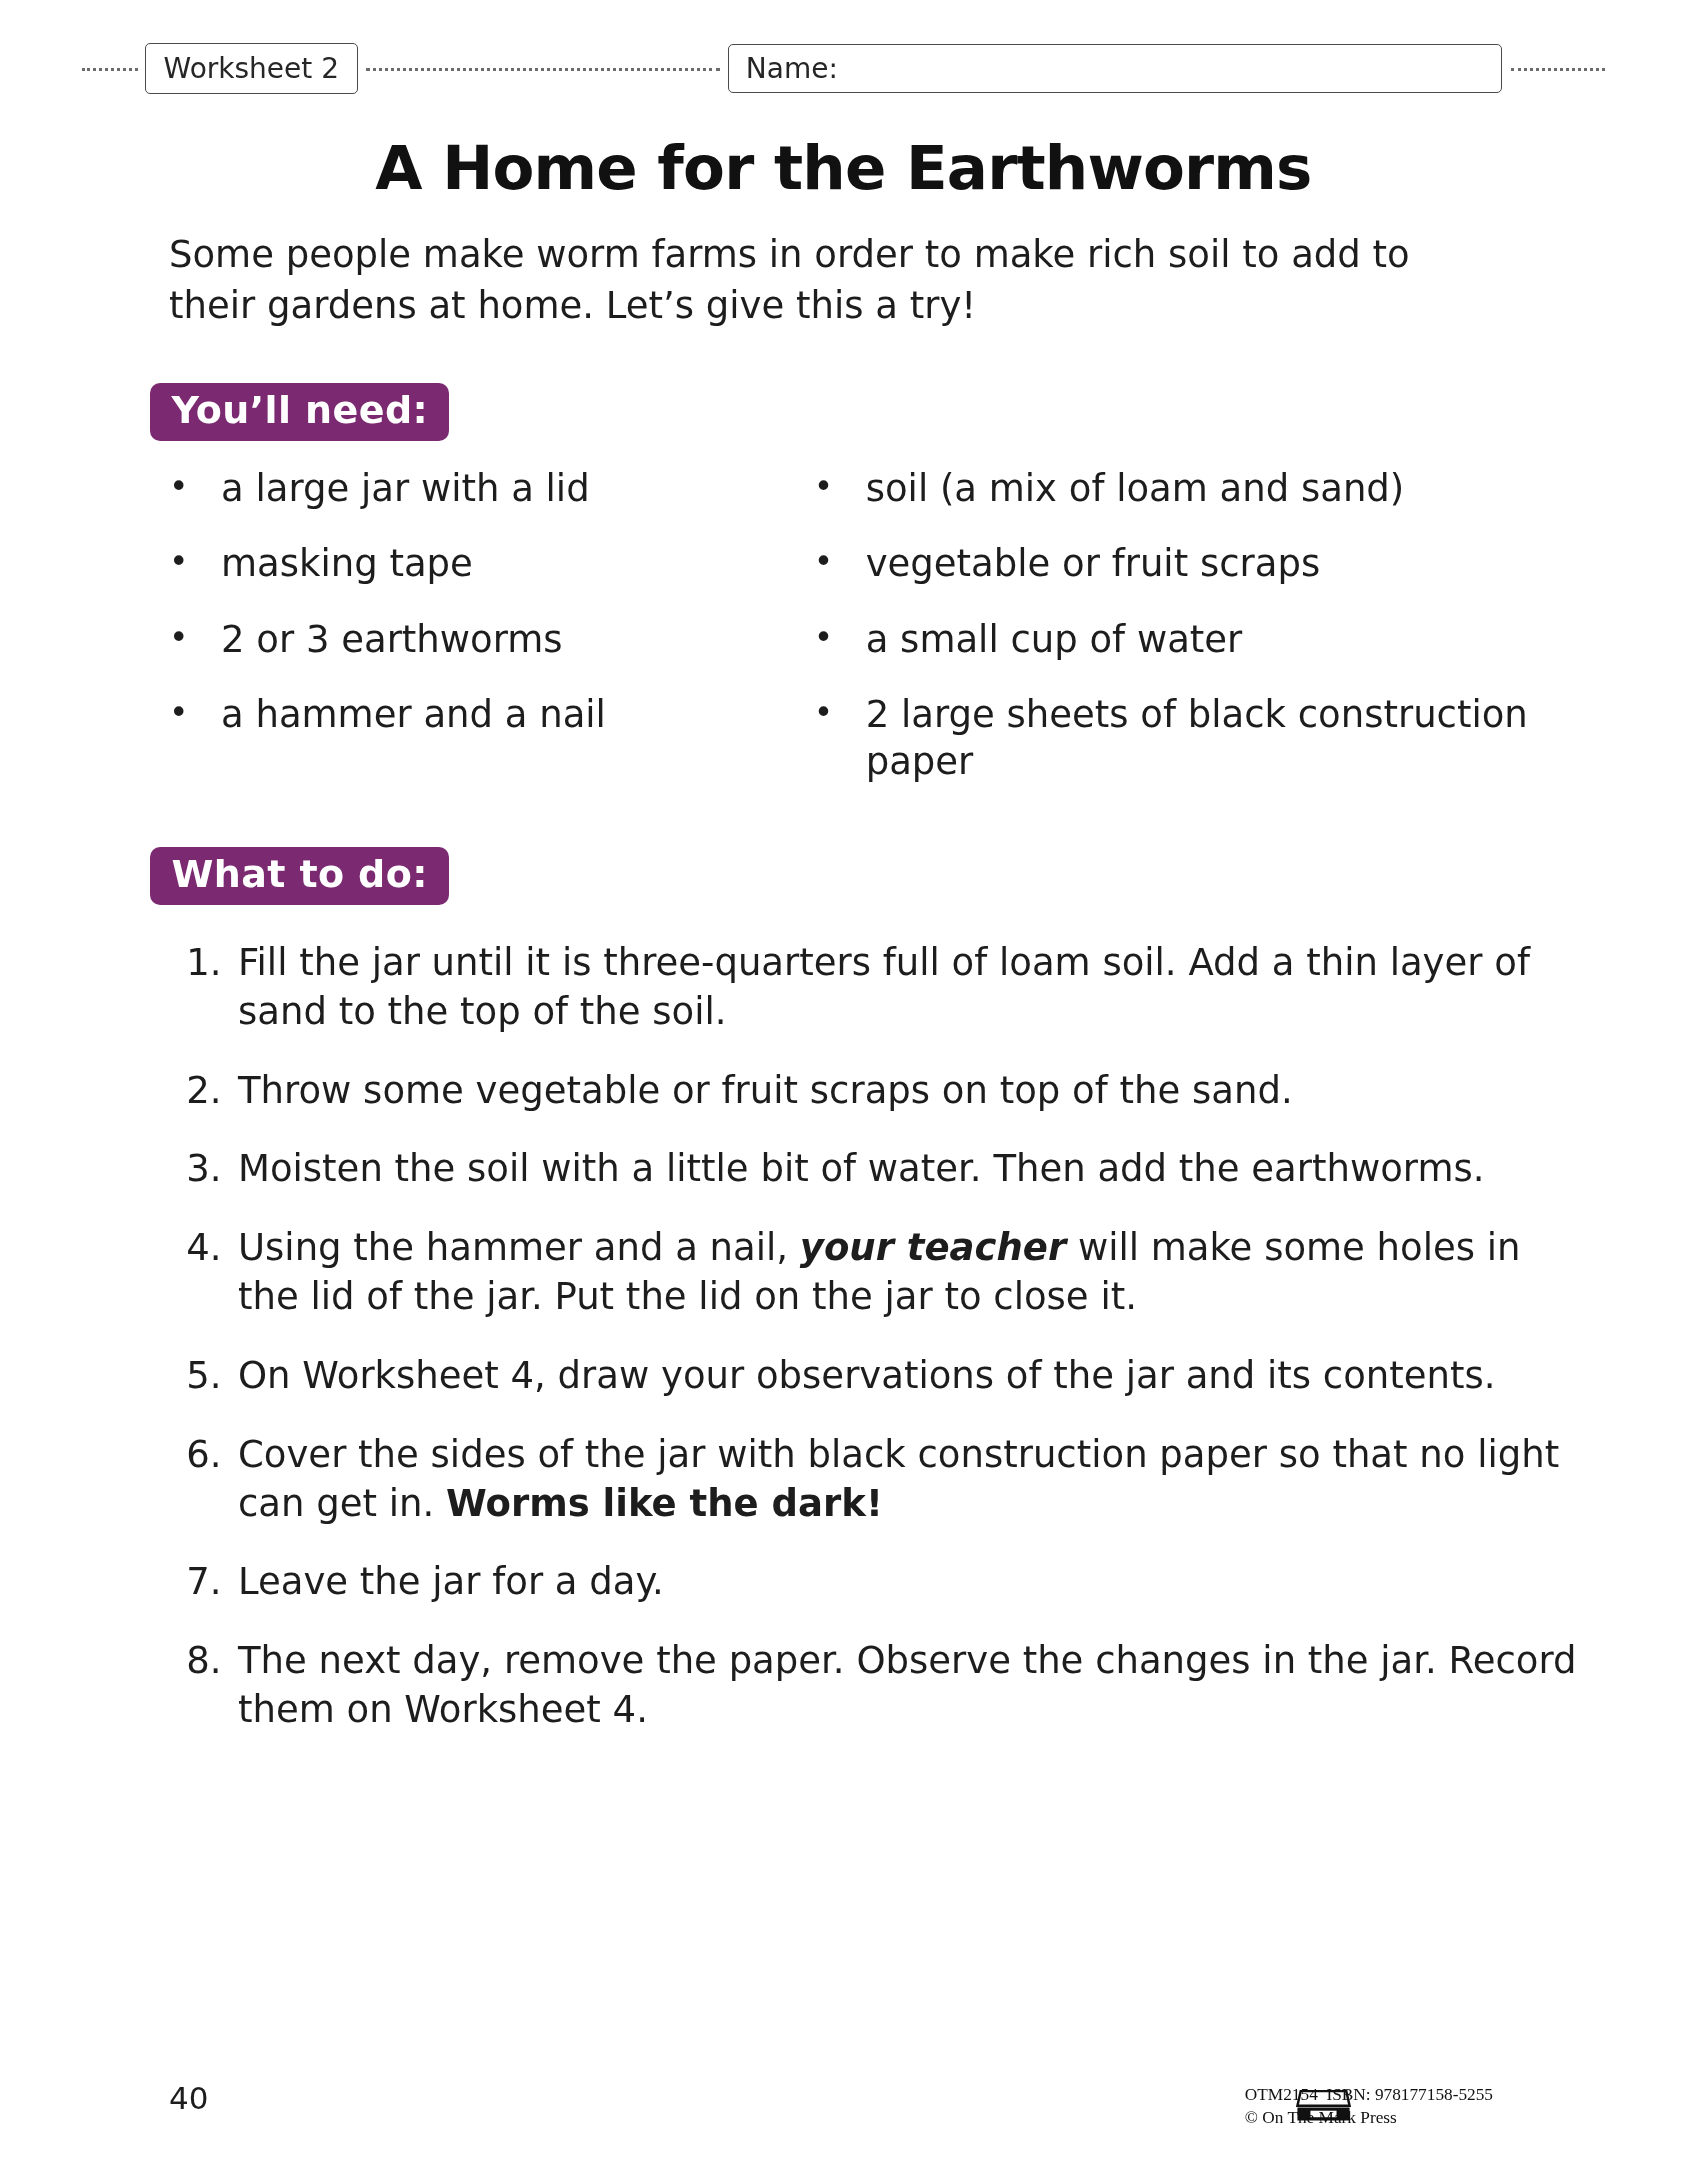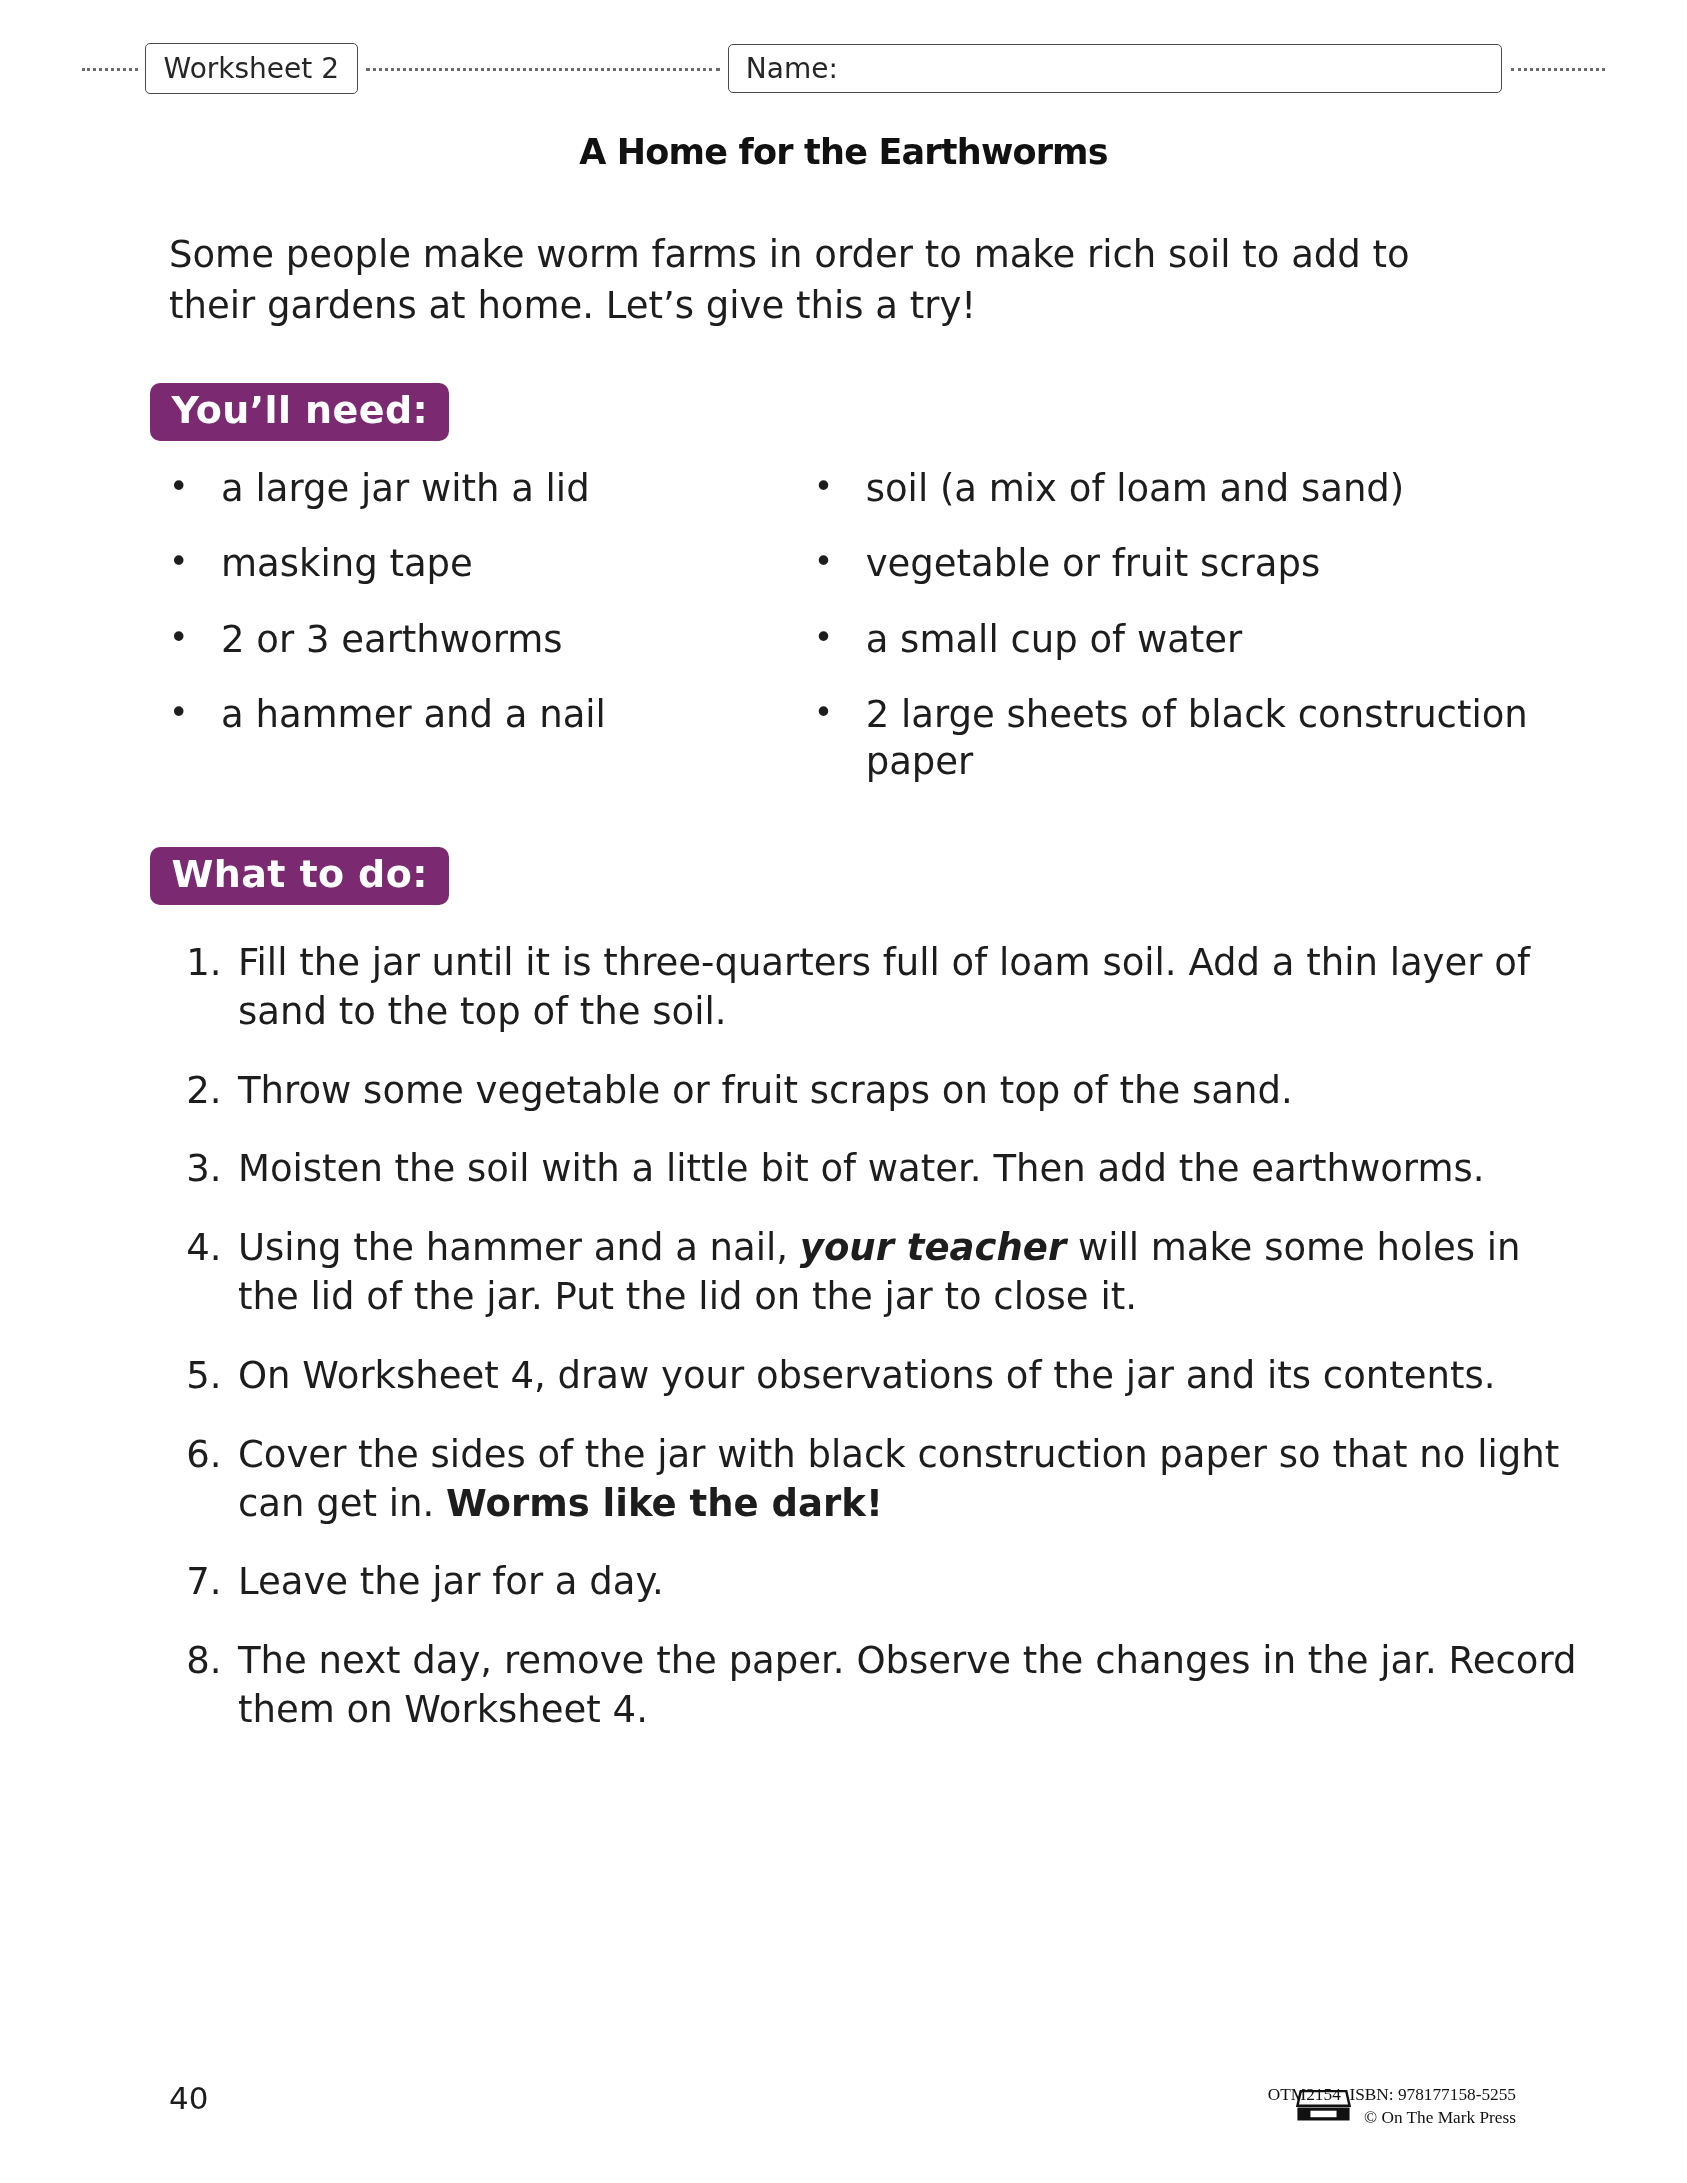--- a/index.html
+++ b/index.html
@@ -76,21 +76,21 @@
     border-bottom: 3.3px dotted #6b6b6b;
     margin-left: 8.2px;
   }
   
   .title {
     position: absolute;
     top: 132px;
     left: 0;
     width: 1687px;
     text-align: center;
-    font-size: 35px;
+    font-size: 61px;
     font-weight: bold;
     letter-spacing: -0.8px;
     color: #111;
   }
   
   .intro {
     position: absolute;
     top: 229px;
     left: 169px;
     width: 1335px;
@@ -166,23 +166,23 @@
   
   .page-num {
     position: absolute;
     left: 169px;
     top: 2080px;
     font-size: 31px;
     color: #1d1d1d;
   }
   .footer-right {
     position: absolute;
-    right: 119px;
+    right: 142px;
     top: 2083px;
-    text-align: right;
+    text-align: left;
     font-family: "Liberation Serif", serif;
     font-size: 17.3px;
     color: #111;
     line-height: 1.35;
   }
   .footer-logo {
     position: absolute;
     right: 280px;
     top: 2083px;
     width: 63px;

